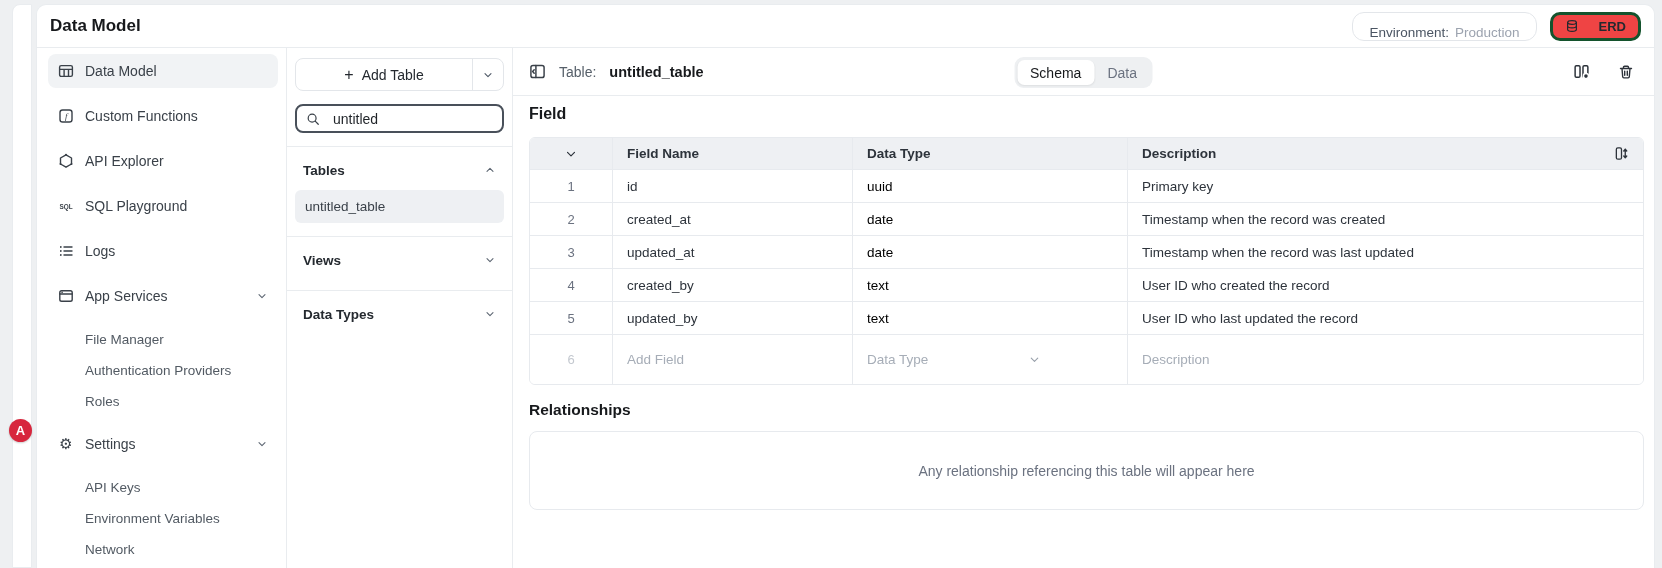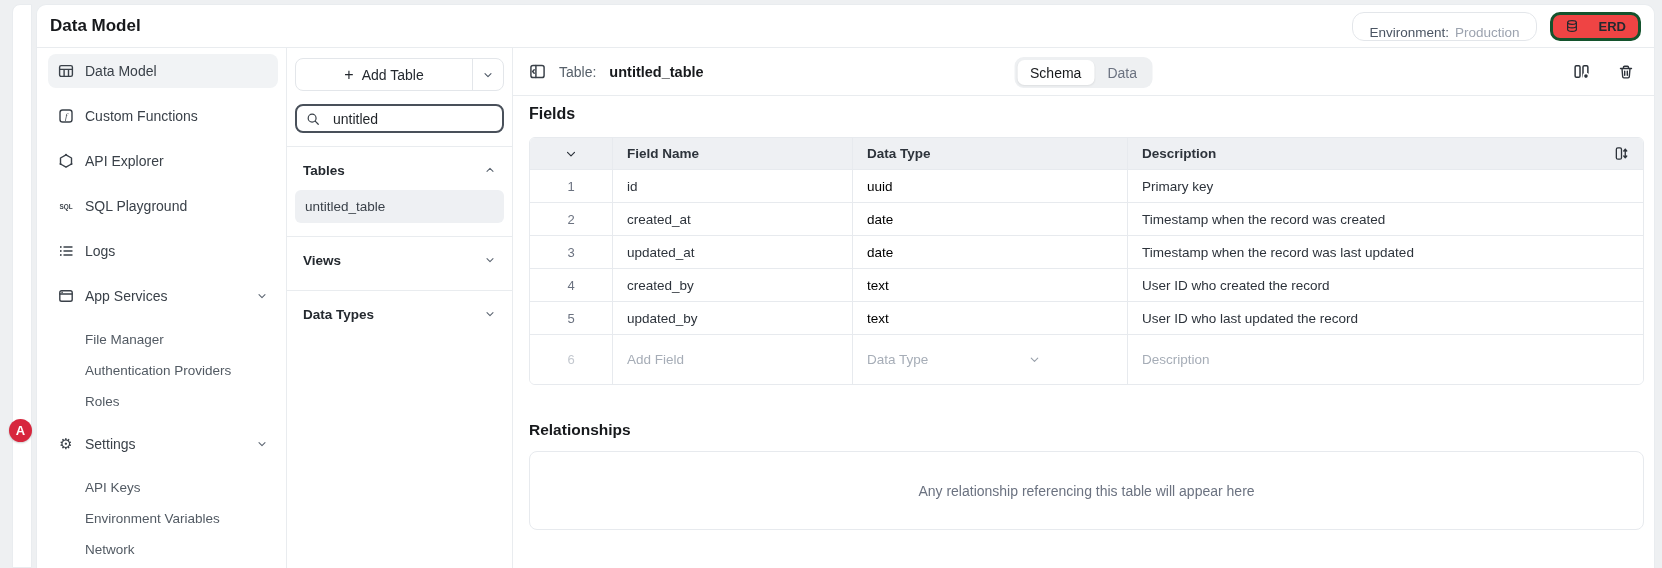--- a/index.html
+++ b/index.html
@@ -11,21 +11,21 @@
   
   .sliver { position:absolute; left:12px; top:4px; width:20px; height:564px; background:#fff; border-radius:8px 0 0 0; border:1px solid #e9ecef; }
   .red-badge { position:absolute; left:9px; top:419px; width:23px; height:23px; background:#d7263d; border-radius:50%; color:#fff; font-weight:bold; font-size:13px; display:flex; align-items:center; justify-content:center; z-index:5; box-shadow:0 1px 2px rgba(0,0,0,.2); }
 
   
   .app { position:absolute; left:36px; top:4px; width:1619px; height:564px; background:#fff; border-radius:10px 10px 0 0; border:1px solid #e9ecef; border-bottom:none; display:flex; flex-direction:column; overflow:hidden; }
 
   .topbar { height:43px; flex:0 0 43px; display:flex; align-items:center; padding:0 13px; border-bottom:1px solid #e9ecef; }
   .topbar-title { font-size:17px; font-weight:bold; color:#17191c; }
   .topbar-right { margin-left:auto; display:flex; align-items:center; gap:13px; }
-  .env-pill { height:29px; border:1px solid #e3e6ea; border-radius:12px; display:flex; align-items:flex-start; padding:12px 16px; gap:6px; font-size:13.5px; background:#fff; cursor:pointer; }
+  .env-pill { height:29px; border:1px solid #e3e6ea; border-radius:12px; display:flex; align-items:flex-end; padding:0 16px; gap:6px; font-size:13.5px; background:#fff; cursor:pointer; }
   .env-label { color:#4b5563; }
   .env-value { color:#9ca3af; }
   .erd-btn { height:29px; border:3px solid #14532d; border-radius:10px; display:flex; align-items:center; padding:0 12px; gap:20px; font-size:13px; font-weight:bold; color:#24292f; background:#ef4444; cursor:pointer; }
 
   .body-row { flex:1; display:flex; min-height:0; }
 
   
   .sidebar { width:250px; flex:0 0 250px; border-right:1px solid #e9ecef; padding:6px 8px 0 11px; }
   .nav-item { height:34px; display:flex; align-items:center; gap:11px; padding:0 10px; border-radius:8px; font-size:14px; color:#3a4149; margin-bottom:11px; cursor:pointer; }
   .nav-item.active { background:#f1f3f5; }
@@ -79,21 +79,21 @@
   .fbody .frow { height:33px; border-top:1px solid #e7eaee; background:#fff; }
   .fbody .frow.add-row { height:50px; }
   .cell-num { color:#6b7280; font-size:13px; }
   .cell-name { color:#2d333b; }
   .cell-type { color:#000000; }
   .cell-desc { color:#2d333b; white-space:nowrap; overflow:hidden; text-overflow:ellipsis; }
   .add-row .ph { color:#a6adb7; }
   .add-row .cell-num { color:#c3c8cf; }
   .type-caret { margin-left:auto; margin-right:72px; color:#98a0aa; cursor:pointer; }
 
-  .rel-title { margin-top:36px; font-size:15.5px; font-weight:bold; color:#17191c; }
+  .rel-title { margin-top:16px; font-size:15.5px; font-weight:bold; color:#17191c; }
   .rel-box { margin-top:12px; height:79px; border:1px solid #e7eaee; border-radius:8px; background:#fff; display:flex; align-items:center; justify-content:center; }
   .rel-empty { font-size:14px; color:#6b7280; }
 </style>
 </head>
 <body>
 
 <div class="sliver"></div>
 <div class="red-badge">A</div>
 
 <div class="app">
@@ -277,21 +277,21 @@
           </span>
           <span class="mh-ic">
             <svg width="16" height="16" viewBox="0 0 16 16" class="stk">
                 <path d="M2.5 4.5h11M5.5 4.5V3.2a1 1 0 0 1 1-1h3a1 1 0 0 1 1 1v1.3M4 4.5l.7 8.3a1.2 1.2 0 0 0 1.2 1.1h4.2a1.2 1.2 0 0 0 1.2-1.1l.7-8.3M6.7 7.2v4M9.3 7.2v4"></path>
               </svg>
           </span>
         </div>
       </div>
 
       <div class="content">
-        <div class="fields-title">Fields</div>
+        <div class="fields-title">Field</div>
 
         <div class="ftable">
           <div class="frow fhead">
             <div class="fcell col-num">
               <span class="chev-all">
                 <svg width="14" height="14" viewBox="0 0 16 16" class="stk" stroke-width="2">
                     <path d="m4 6.2 4 4 4-4"></path>
                   </svg>
               </span>
             </div>

